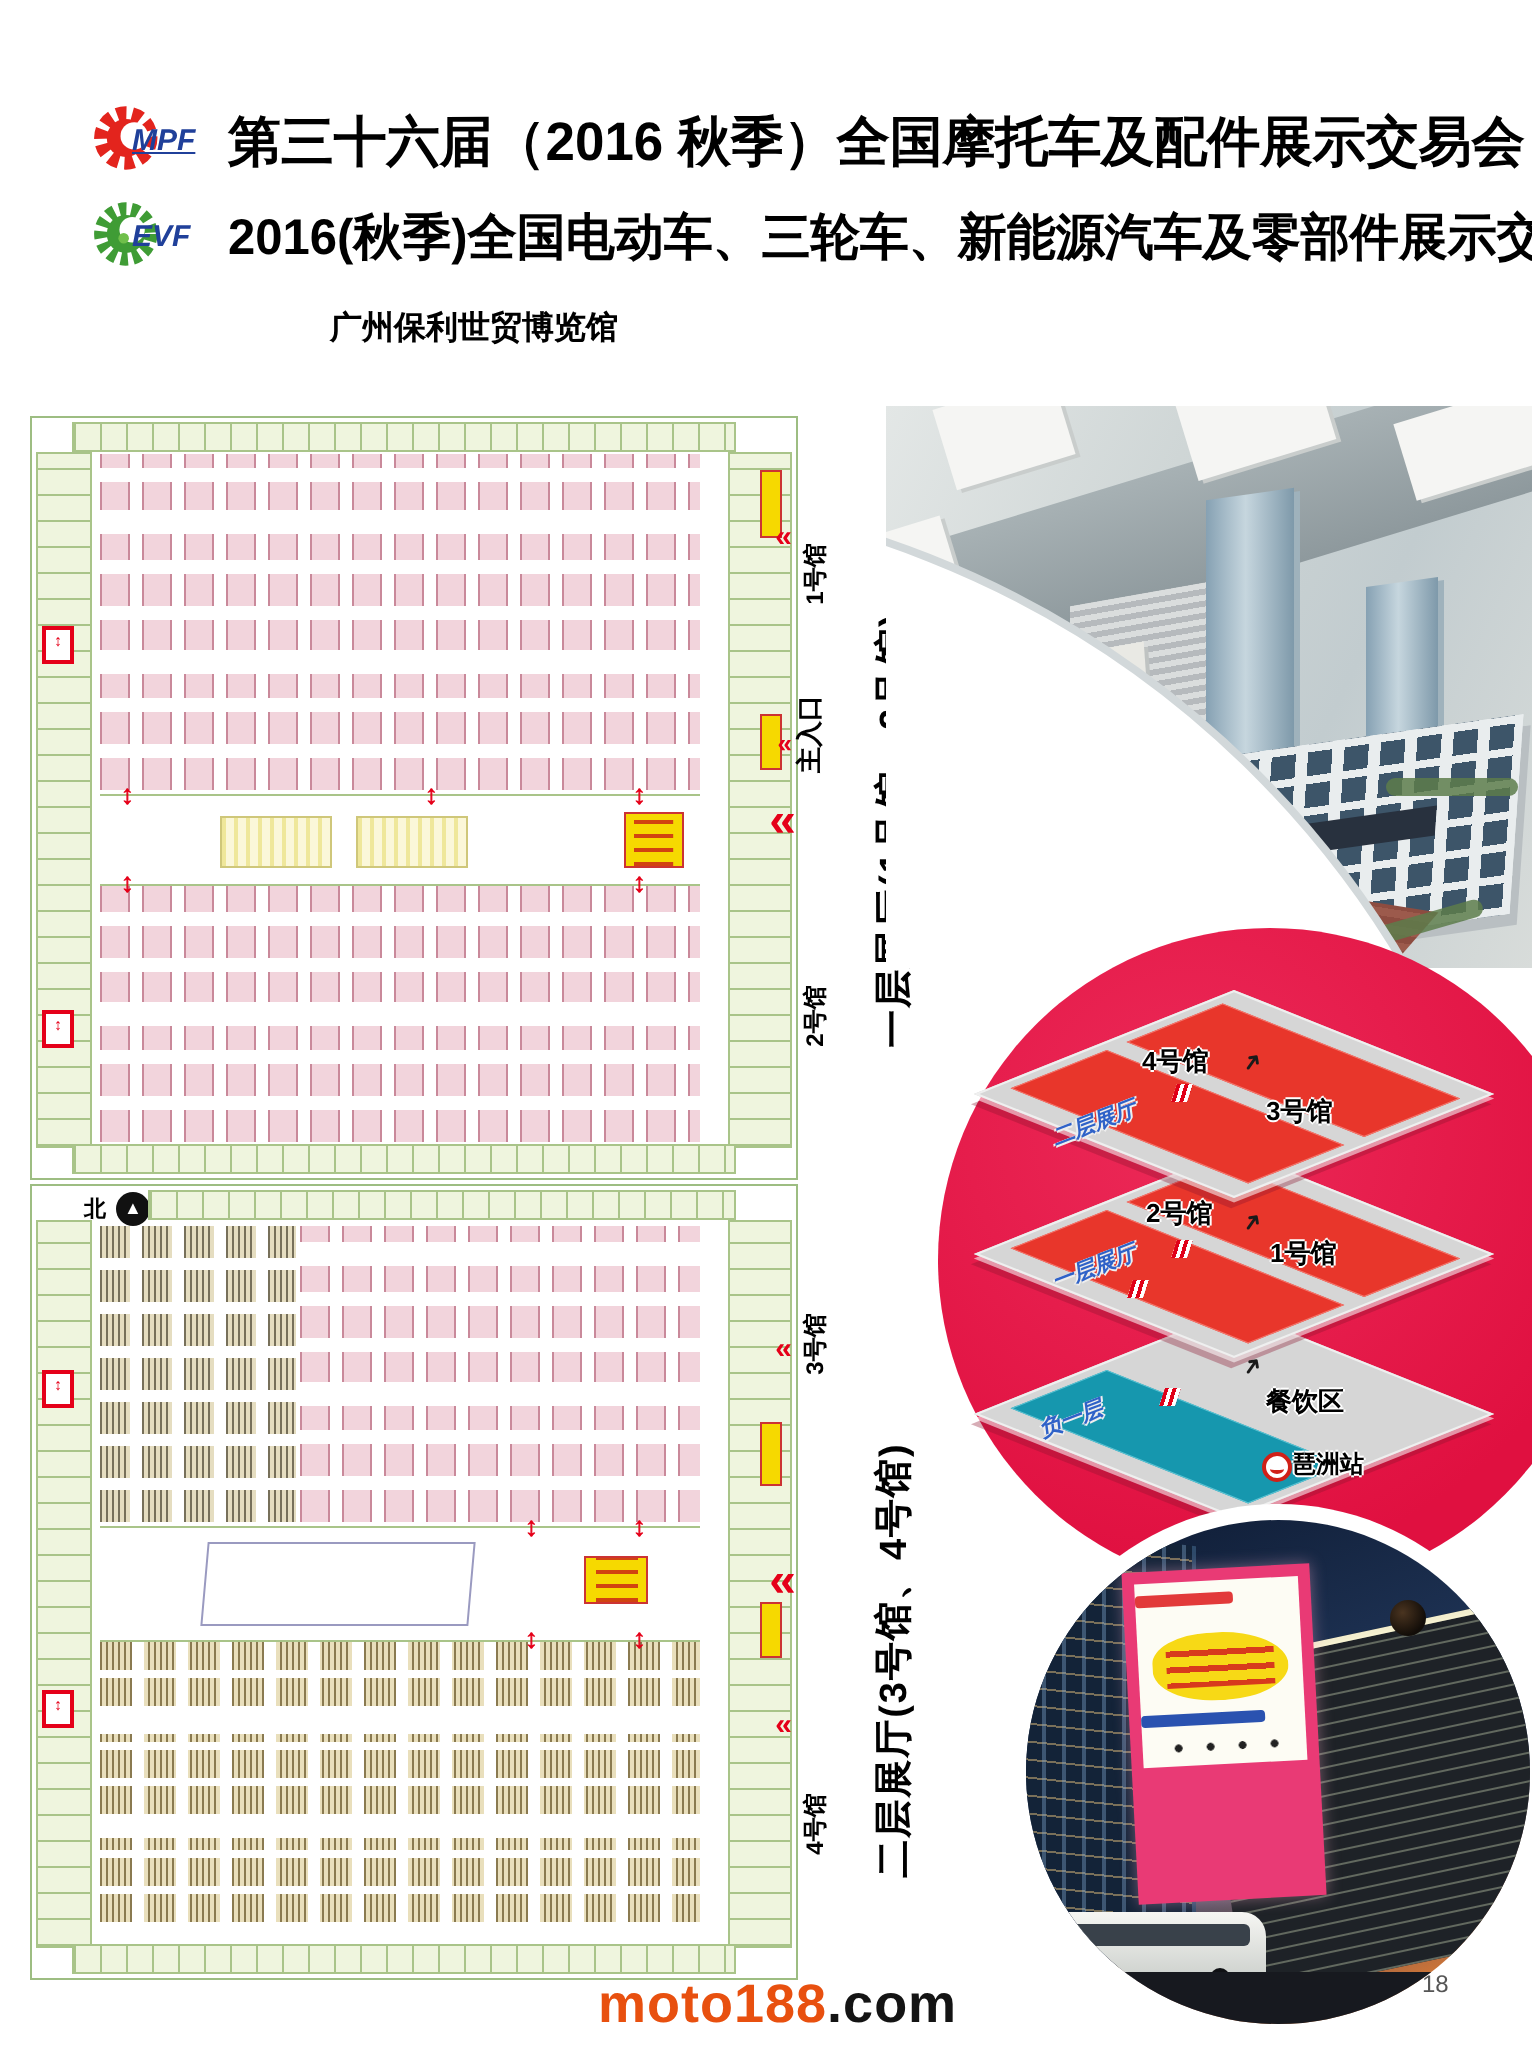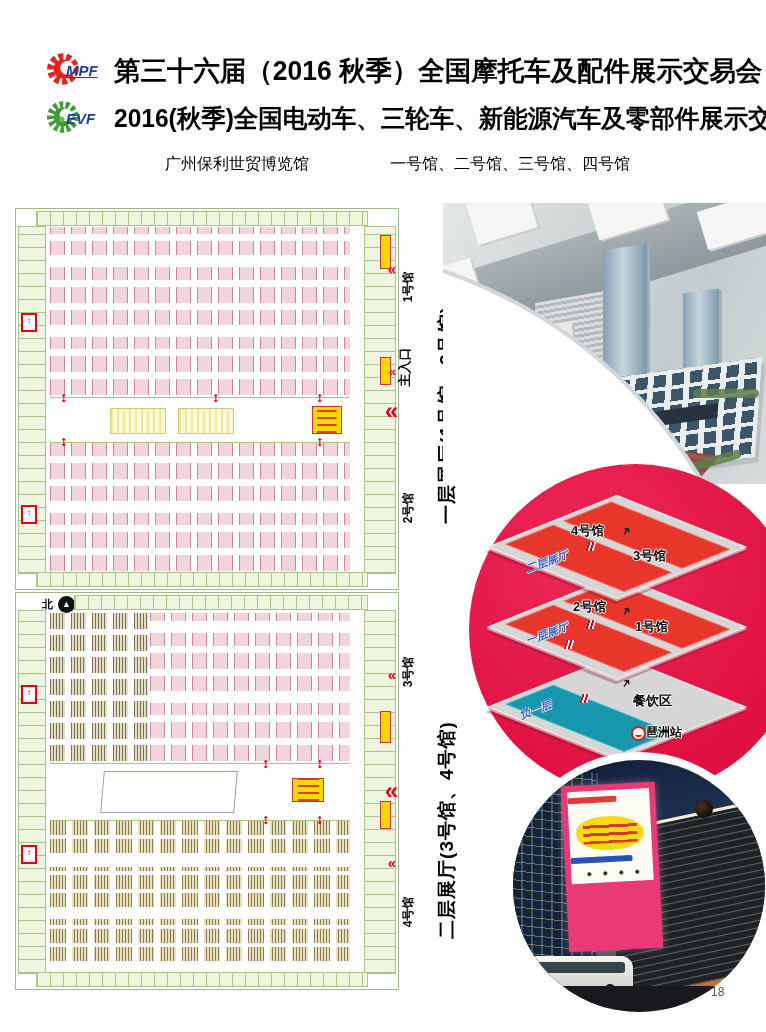--- a/index.html
+++ b/index.html
@@ -9,21 +9,21 @@
 
   
   .logo{position:absolute;width:66px;height:42px;}
   .logo svg{position:absolute;left:0;top:0;}
   .logo .abbr{position:absolute;left:20px;top:12px;font-style:italic;font-weight:900;
               font-size:15px;letter-spacing:0;}
   .title{position:absolute;left:114px;font-weight:900;white-space:nowrap;
          transform-origin:left top;transform:scaleX(.98);}
   .t1{top:53px;font-size:27px;}
   .t2{top:102px;font-size:25px;}
-  .venue-row{position:absolute;top:154px;font-weight:400;font-size:16px;white-space:nowrap;}
+  .venue-row{position:absolute;top:154px;font-weight:700;font-size:16px;white-space:nowrap;}
 
   
   .plan{position:absolute;left:15px;width:382px;border:1px solid #9dbd82;background:#fff;}
   .plan-u{top:208px;height:380px;}
   .plan-l{top:592px;height:396px;}
   .cells-h{background-color:#f0f5dd;background-image:repeating-linear-gradient(90deg,#a9c489 0 1px,#eff5de 1px 13px);border:1px solid #a9c489;}
   .cells-v{background-color:#f0f5dd;background-image:repeating-linear-gradient(0deg,#a9c489 0 1px,#eff5de 1px 13px);border:1px solid #a9c489;}
   .booths-pink{background-color:#fff;background-image:
       repeating-linear-gradient(0deg,transparent 0 58px,#fff 58px 70px),
       repeating-linear-gradient(0deg,transparent 0 16px,#fff 16px 23px),
@@ -153,21 +153,20 @@
       <circle cx="16" cy="18" r="11" fill="none" stroke="#3f9c35" stroke-width="8" stroke-dasharray="3.2 2.2"></circle>
       <circle cx="16" cy="18" r="9" fill="#3f9c35"></circle>
       <circle cx="19" cy="16" r="6" fill="#fff"></circle>
       <circle cx="15" cy="20" r="2.5" fill="#6fbf4a"></circle>
     </svg>
     <span class="abbr" style="color:#20409a;">EVF</span>
   </div>
   <div class="title t1">第三十六届（2016 秋季）全国摩托车及配件展示交易会</div>
   <div class="title t2">2016(秋季)全国电动车、三轮车、新能源汽车及零部件展示交易会</div>
   <div class="venue-row" style="left:165px;">广州保利世贸博览馆</div>
-  <div class="venue-row" style="left:390px;">一号馆、二号馆、三号馆、四号馆</div>
 
   <div class="plan plan-u">
     <div class="abs cells-h" style="left:20px;top:2px;width:330px;height:13px;"></div>
     <div class="abs cells-v" style="left:2px;top:17px;width:26px;height:346px;"></div>
     <div class="abs cells-v" style="right:2px;top:17px;width:30px;height:346px;"></div>
     <div class="abs cells-h" style="left:20px;bottom:2px;width:330px;height:13px;"></div>
 
     <div class="abs booths-pink" style="left:34px;top:18px;width:300px;height:168px;"></div>
     <div class="corridor" style="left:34px;top:188px;width:300px;height:44px;">
       <div class="stairbox" style="left:60px;top:10px;width:54px;height:24px;"></div>
@@ -311,15 +310,18 @@
       </div>
       <div class="bus">
         <div class="bus-win"></div>
         <div class="wheel" style="left:14px;"></div>
         <div class="wheel" style="right:18px;"></div>
       </div>
       <div class="street"></div>
     </div>
   </div>
 
+  <div class="site">
+    <span class="orange">moto188</span><span class="black">.com</span>
+  </div>
   <div class="page-num">18</div>
 
 </div>
 
 </body></html>

